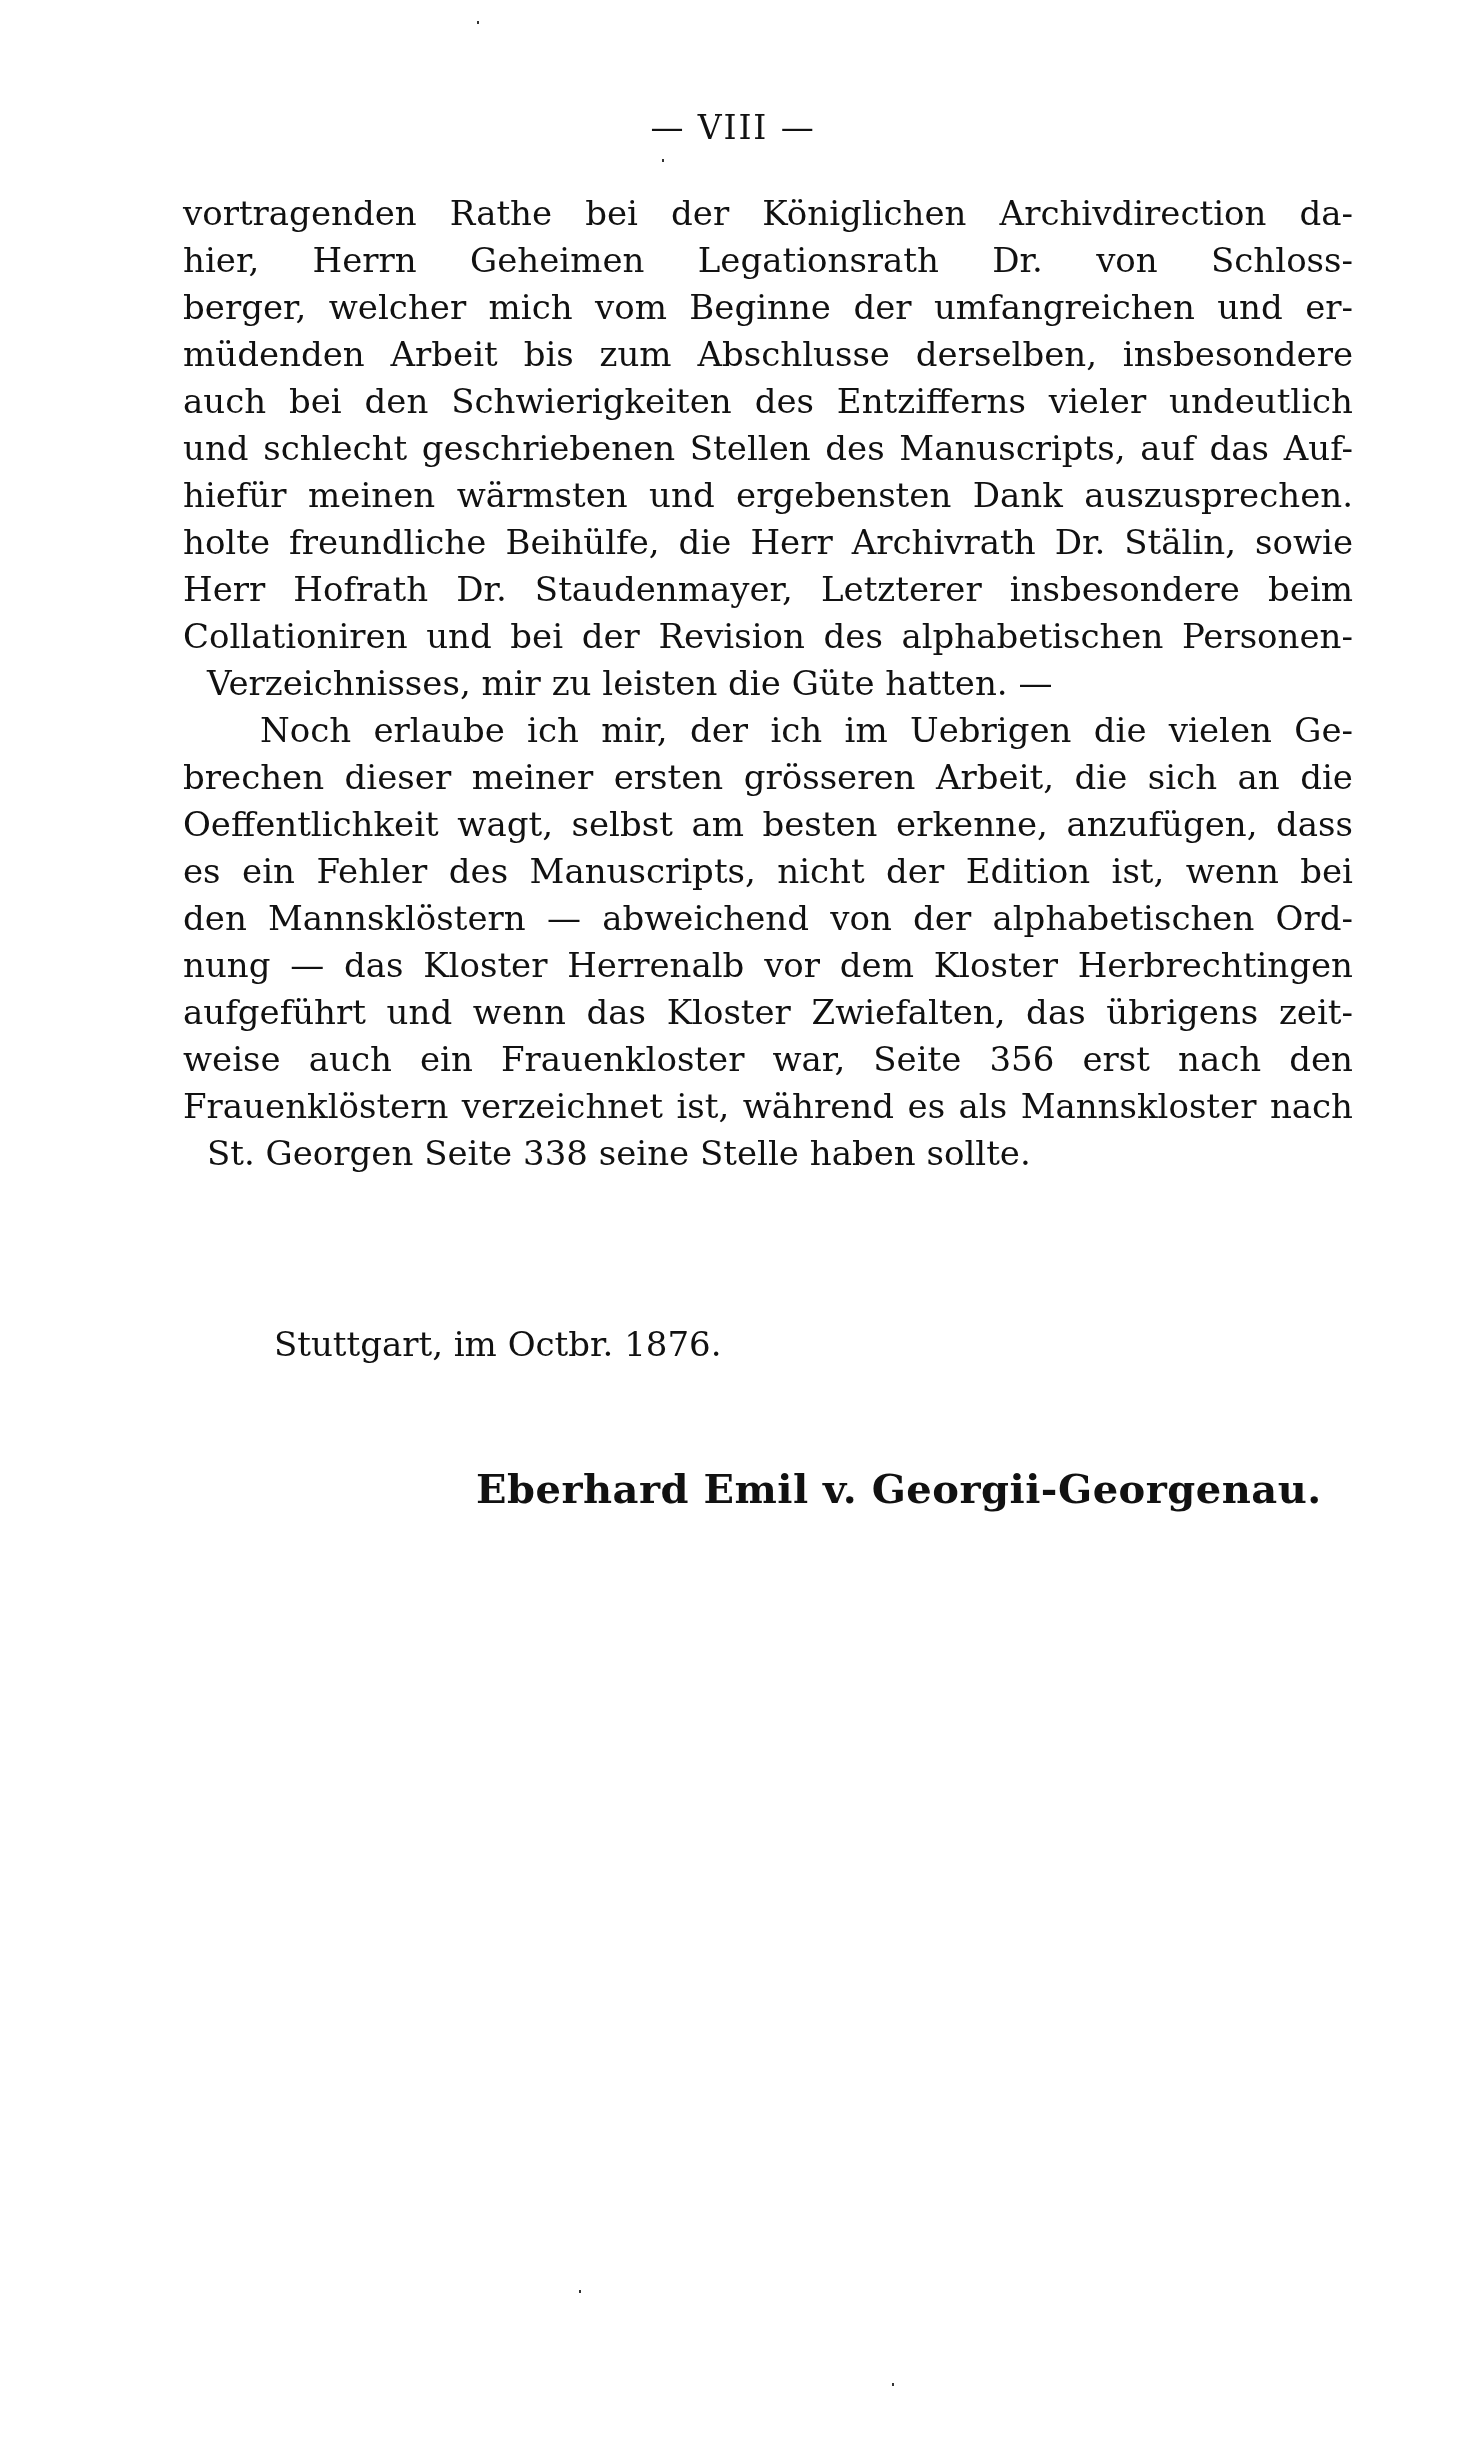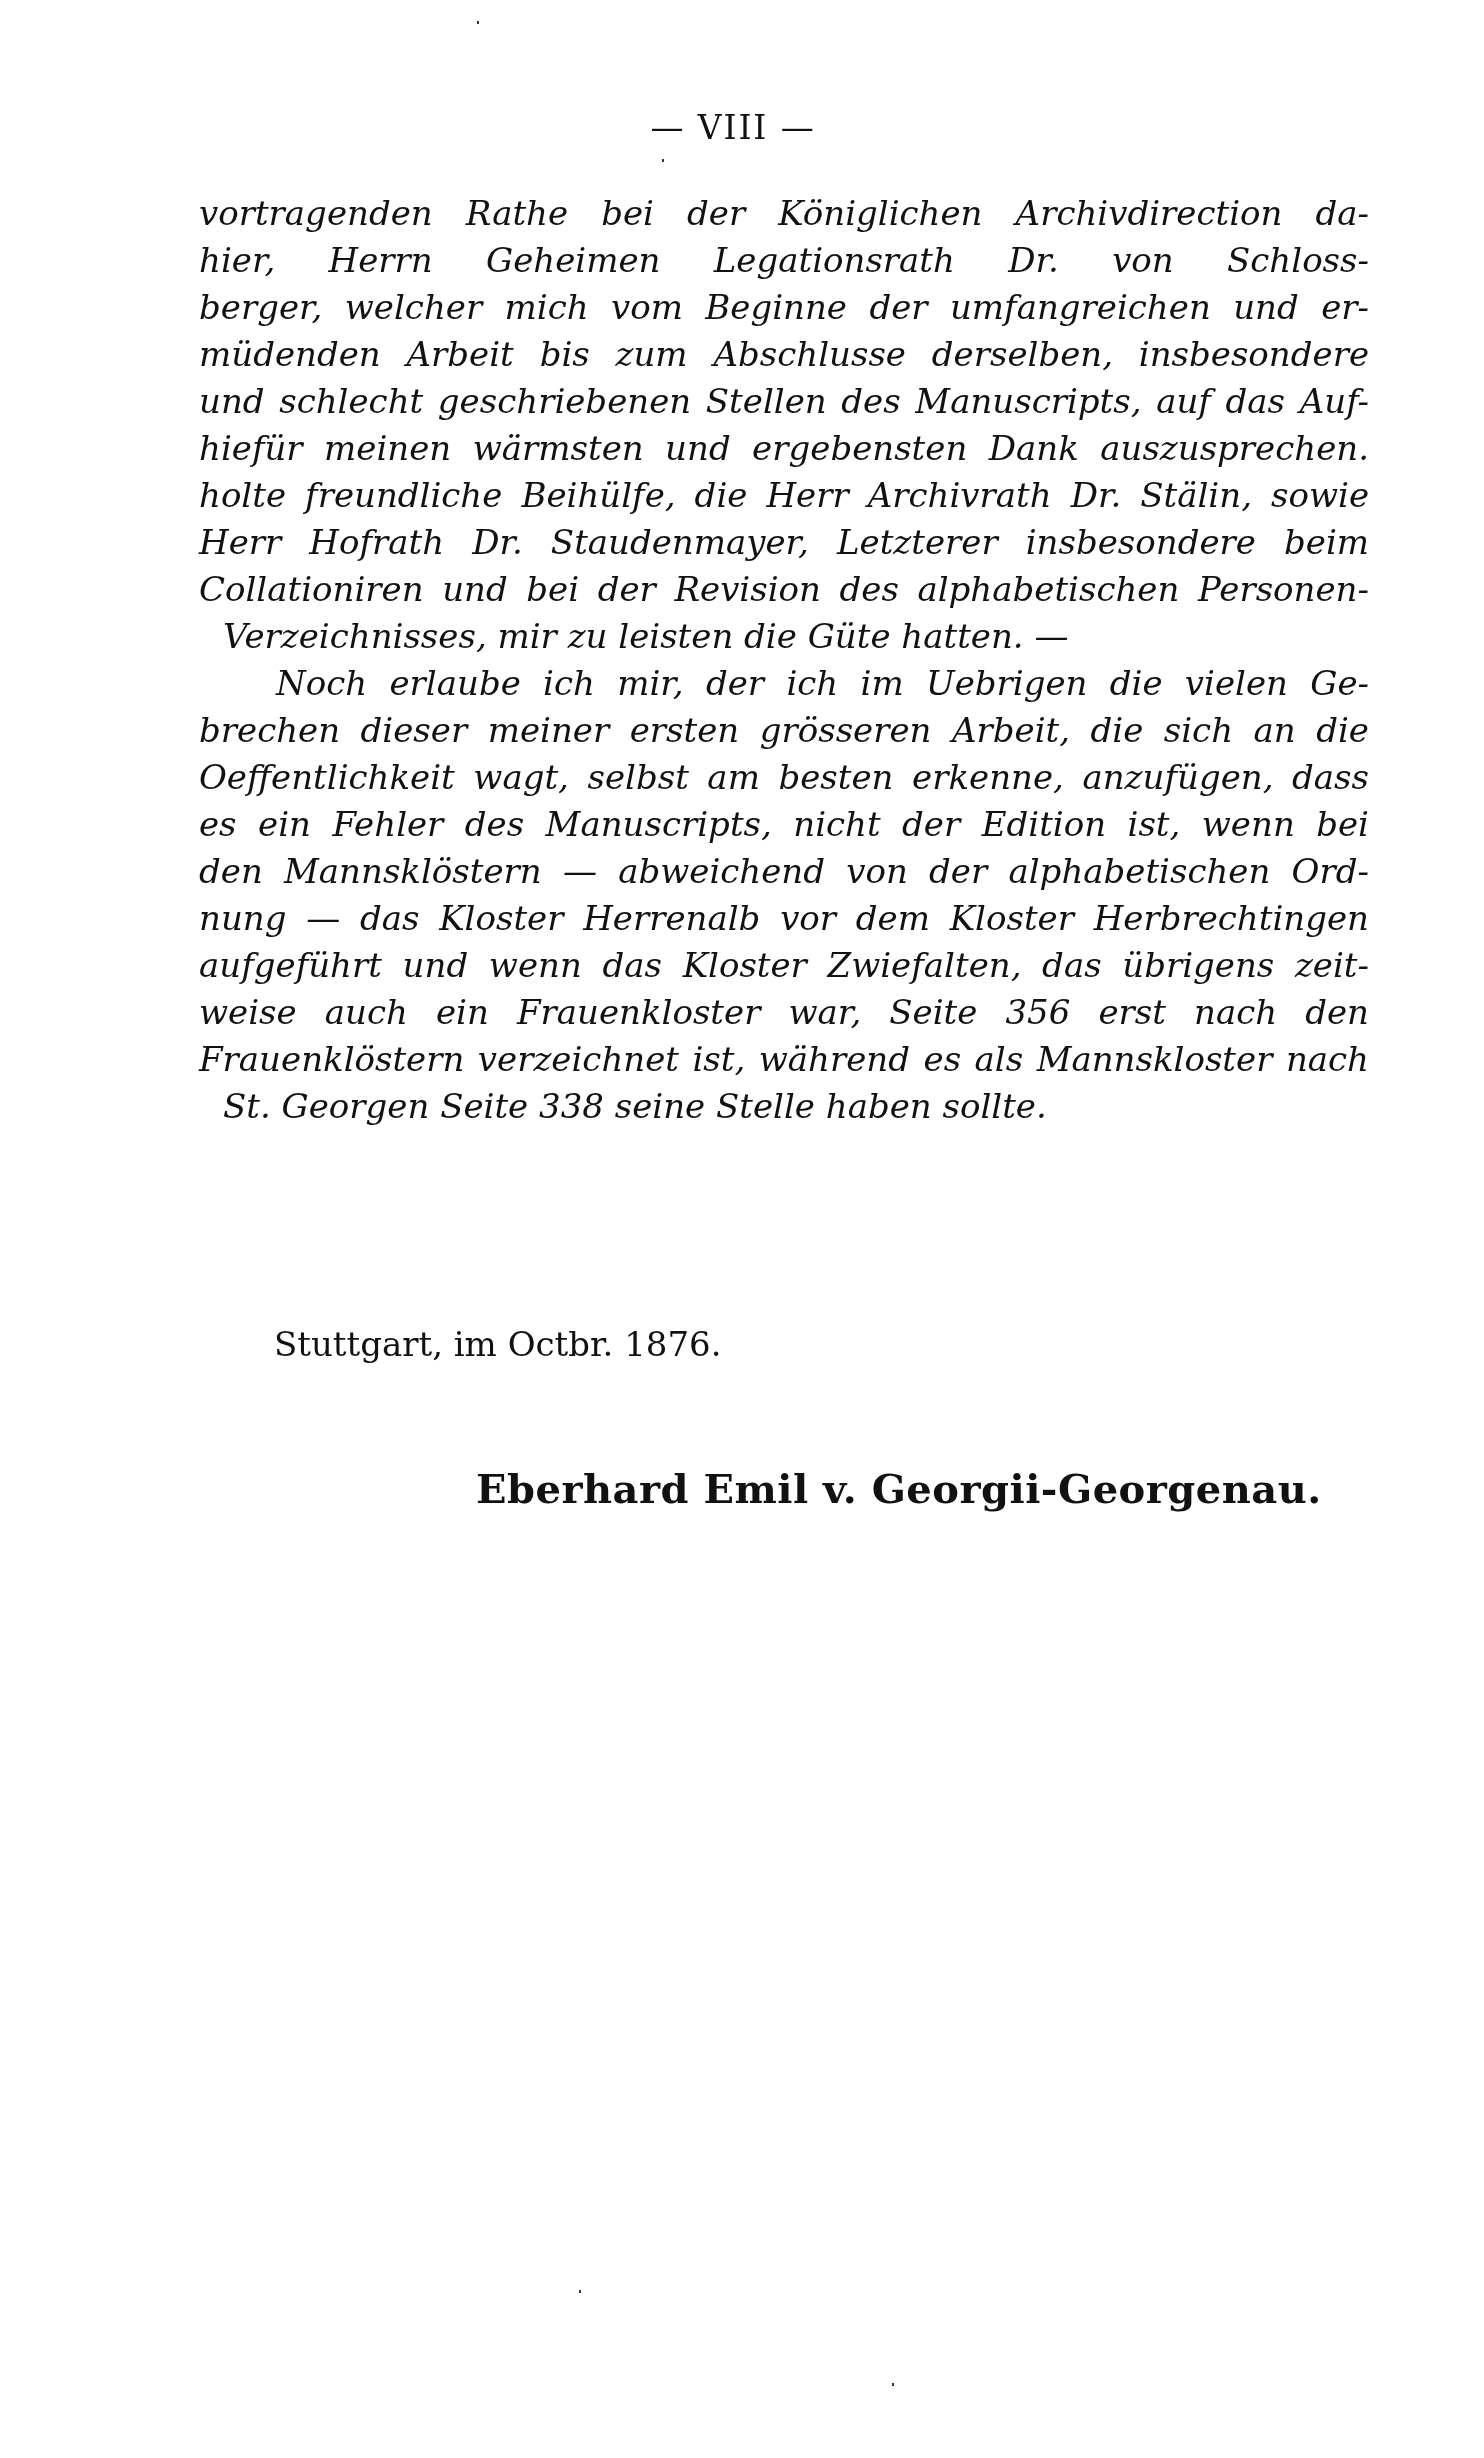--- a/index.html
+++ b/index.html
@@ -1,21 +1,21 @@
 <!DOCTYPE html>
 <html><head>
 <meta charset="utf-8">
 <style>
   html, body { margin: 0; padding: 0; background: #ffffff; }
   body { width: 1484px; height: 2458px; position: relative; overflow: hidden;
          font-family: "DejaVu Serif", "Liberation Serif", serif; color: #111111; }
   .page { position: absolute; left: 0; top: 0; width: 1484px; height: 2458px; }
   .header { position: absolute; top: 108px; left: 0; width: 1408px; text-align: center;
             font-size: 33px; letter-spacing: 1.9px; padding-left: 58px; box-sizing: border-box; }
-  .body-block { position: absolute; left: 199px; top: 190px; width: 1170px; font-style: italic; }
+  .body-block { position: absolute; left: 183px; top: 190px; width: 1170px; }
   .line { height: 47px; line-height: 47px; font-size: 34px; white-space: nowrap;
           text-align: justify; text-align-last: justify; }
   .line.last { text-align-last: left; margin-left: 24px; }
   .line.indent { padding-left: 77px; }
   .date { position: absolute; left: 274px; top: 1324px; font-size: 34px; text-align: center; }
   .signature { position: absolute; left: 476px; top: 1465px; font-size: 40px; font-weight: bold; letter-spacing: 0.5px; }
   .speck { position: absolute; width: 1.9px; height: 2.9px; background: #333; }
 </style>
 </head>
 <body>
@@ -26,20 +26,21 @@
   <div class="speck" style="left:892px;top:2383px;"></div>
   <div class="speck" style="left:579px;top:2290px;"></div>
 
   <div class="header">— VIII —</div>
 
   <div class="body-block">
     <div class="line">vortragenden Rathe bei der Königlichen Archivdirection da-</div>
     <div class="line">hier, Herrn Geheimen Legationsrath Dr. von Schloss-</div>
     <div class="line">berger, welcher mich vom Beginne der umfangreichen und er-</div>
     <div class="line">müdenden Arbeit bis zum Abschlusse derselben, insbesondere</div>
+    <div class="line">auch bei den Schwierigkeiten des Entzifferns vieler undeutlich</div>
     <div class="line">und schlecht geschriebenen Stellen des Manuscripts, auf das Auf-</div>
     <div class="line">hiefür meinen wärmsten und ergebensten Dank auszusprechen.</div>
     <div class="line">holte freundliche Beihülfe, die Herr Archivrath Dr. Stälin, sowie</div>
     <div class="line">Herr Hofrath Dr. Staudenmayer, Letzterer insbesondere beim</div>
     <div class="line">Collationiren und bei der Revision des alphabetischen Personen-</div>
     <div class="line last">Verzeichnisses, mir zu leisten die Güte hatten. —</div>
     <div class="line indent">Noch erlaube ich mir, der ich im Uebrigen die vielen Ge-</div>
     <div class="line">brechen dieser meiner ersten grösseren Arbeit, die sich an die</div>
     <div class="line">Oeffentlichkeit wagt, selbst am besten erkenne, anzufügen, dass</div>
     <div class="line">es ein Fehler des Manuscripts, nicht der Edition ist, wenn bei</div>

